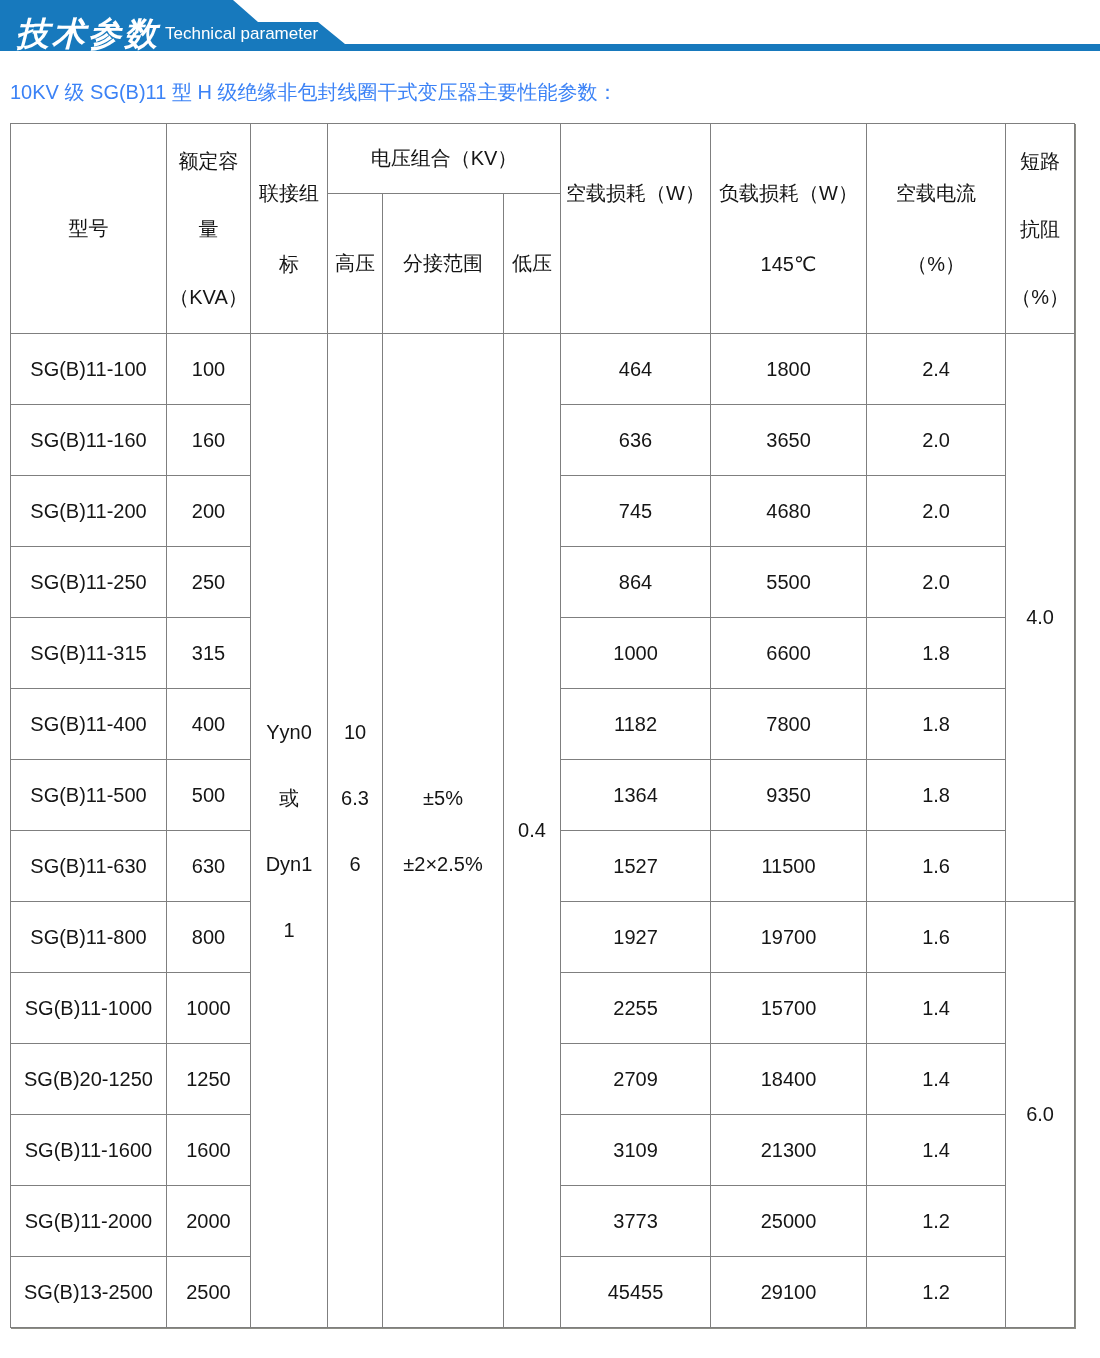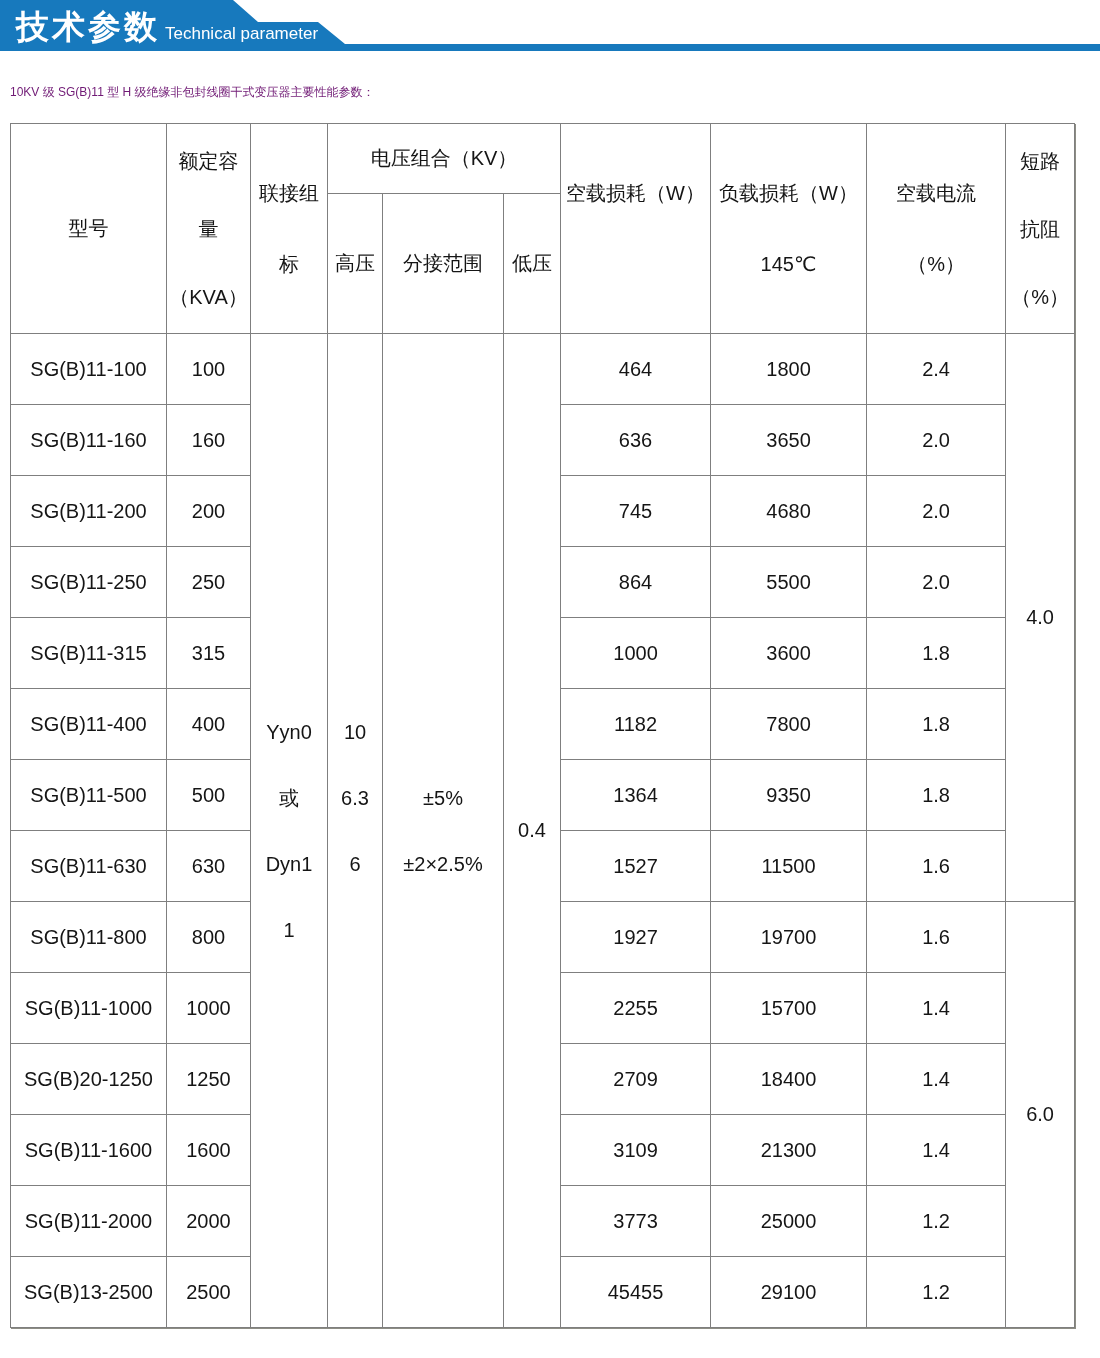--- a/index.html
+++ b/index.html
@@ -5,30 +5,30 @@
   html,body{margin:0;padding:0;}
   body{
     width:1100px;height:1358px;background:#ffffff;position:relative;
     font-family:"Liberation Sans","DejaVu Sans",sans-serif;color:#1b1b1b;
     overflow:hidden;
   }
   
   .banner{position:relative;width:1100px;height:52px;}
   .banner svg{position:absolute;left:0;top:0;display:block;}
   .bt-zh{
-    position:absolute;left:16px;top:5px;font-size:33px;font-weight:700;
-    color:#ffffff;letter-spacing:3px;white-space:nowrap;
+    position:absolute;left:16px;top:12px;font-size:33px;font-weight:700;
+    color:#ffffff;letter-spacing:3px;white-space:nowrap;font-style:italic;
   }
   .bt-en{
     position:absolute;left:165px;top:24px;font-size:17px;font-weight:400;
     color:#ffffff;white-space:nowrap;
   }
   
   .subtitle{
-    margin:28px 0 0 10px;font-size:12px;line-height:24px;color:#701a75;
+    margin:28px 0 0 10px;font-size:20px;line-height:24px;color:#3b82f6;
     white-space:nowrap;
   }
   
   table.spec{
     border-collapse:collapse;table-layout:fixed;margin:19px 0 0 10px;
     width:1064px;box-shadow:1px 1px 0 0 #8d8d84;
   }
   table.spec th,table.spec td{
     border:1px solid #7f7f7f;text-align:center;vertical-align:middle;
     padding:0;font-weight:400;font-size:20px;color:#151515;
@@ -152,21 +152,21 @@
       <td>SG(B)11-250</td>
       <td>250</td>
       <td>864</td>
       <td>5500</td>
       <td>2.0</td>
     </tr>
     <tr>
       <td>SG(B)11-315</td>
       <td>315</td>
       <td>1000</td>
-      <td>3600</td>
+      <td>6600</td>
       <td>1.8</td>
     </tr>
     <tr>
       <td>SG(B)11-400</td>
       <td>400</td>
       <td>1182</td>
       <td>7800</td>
       <td>1.8</td>
     </tr>
     <tr>

